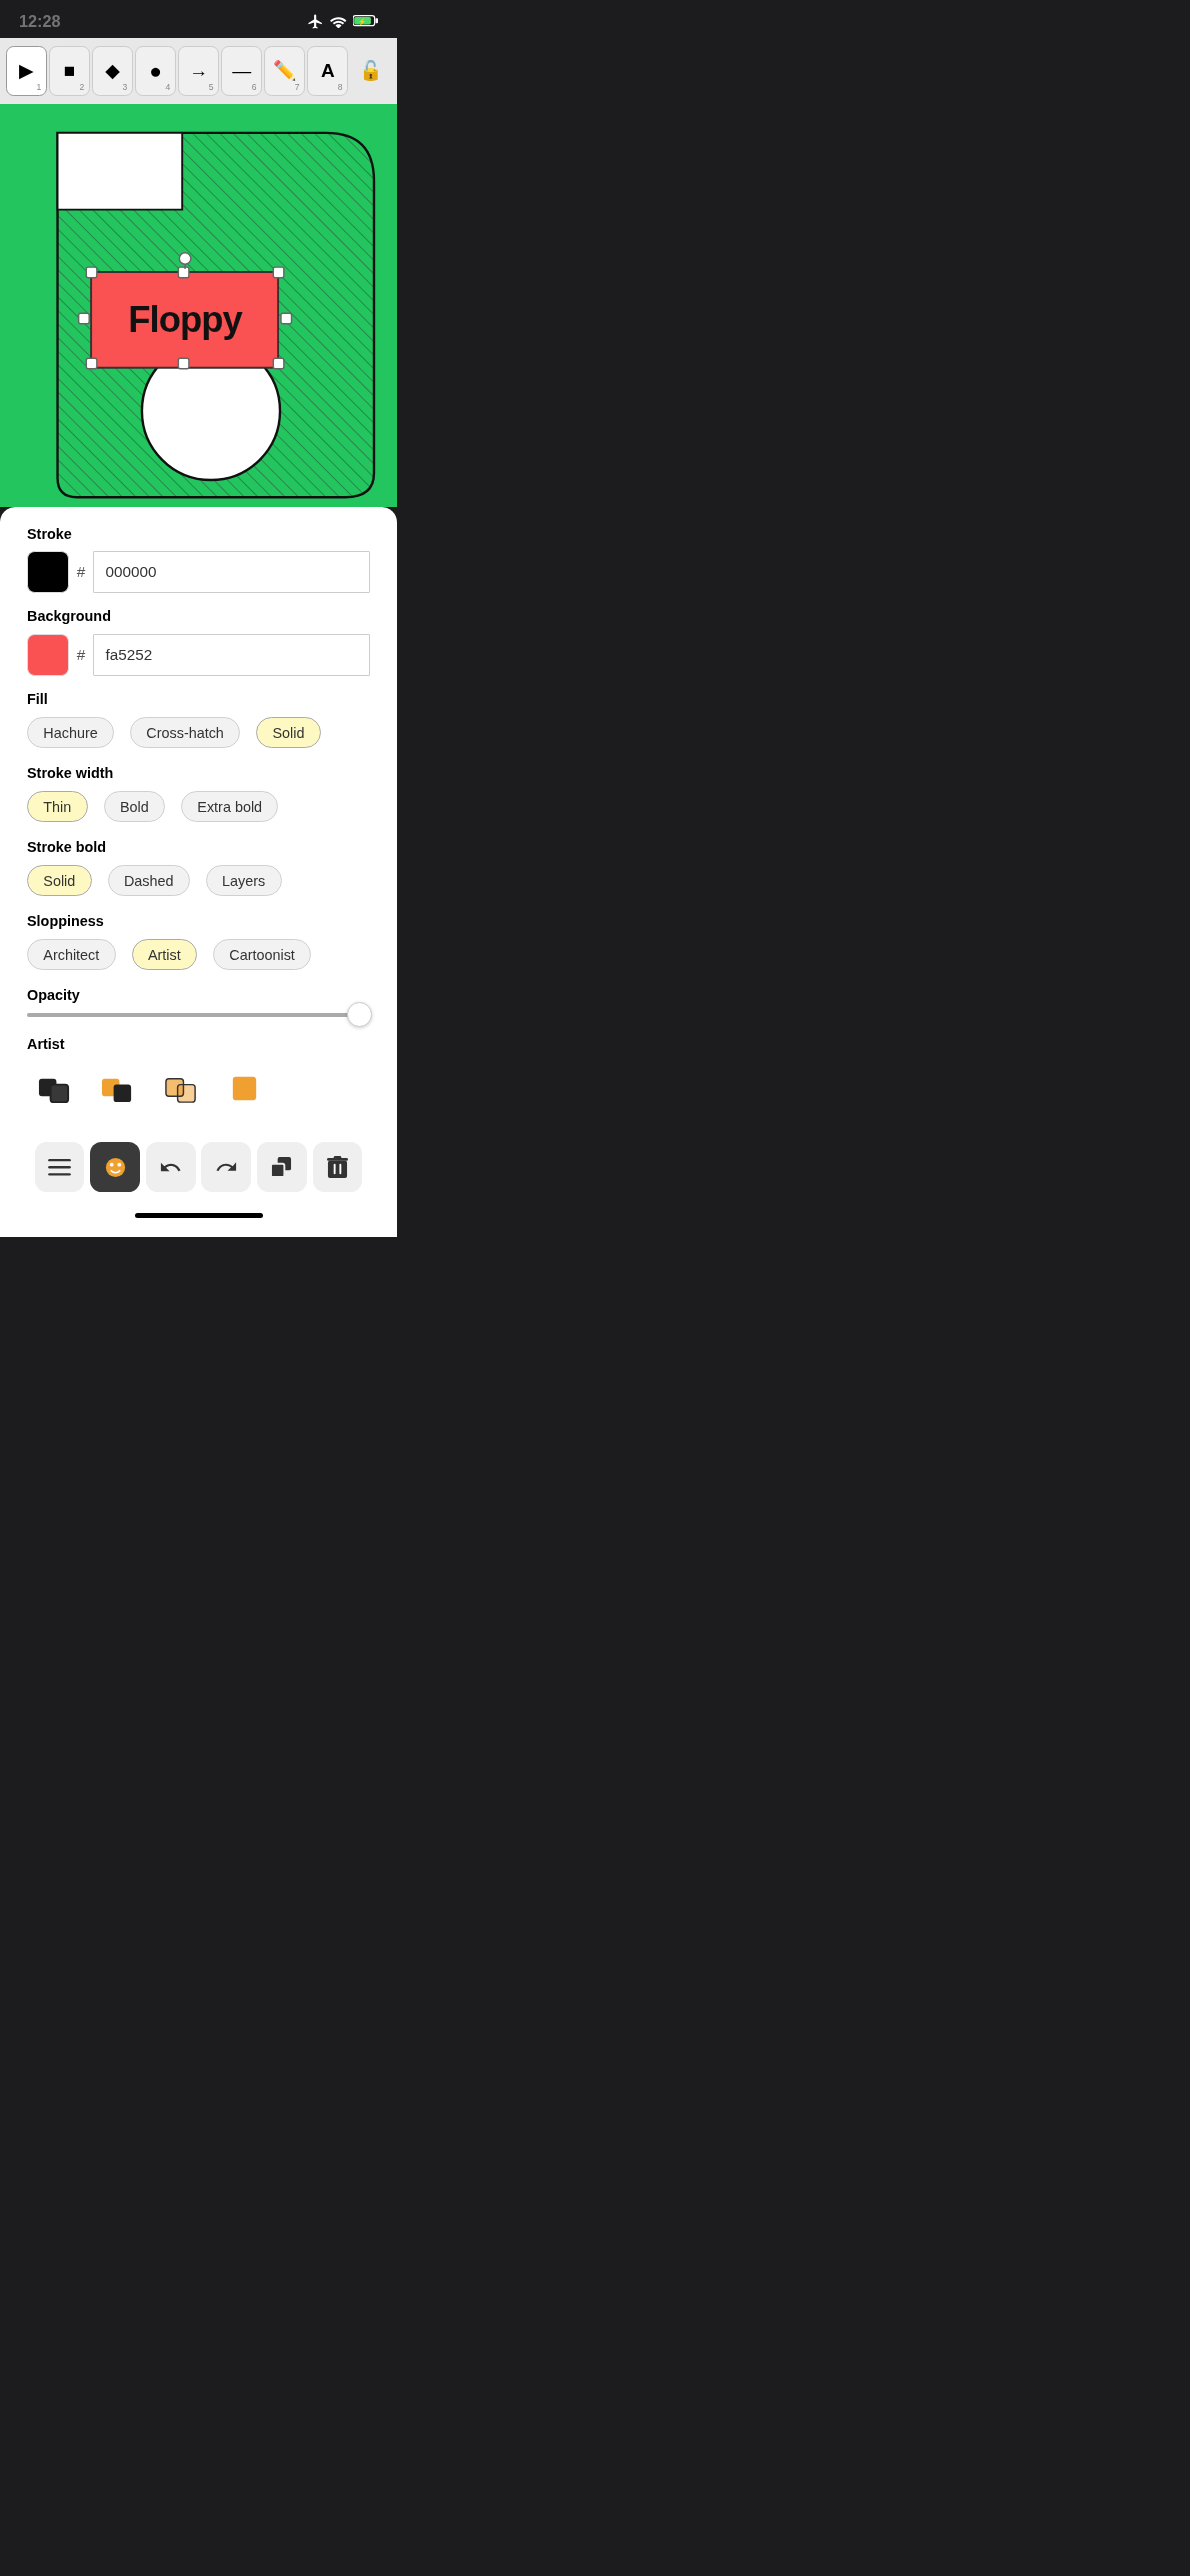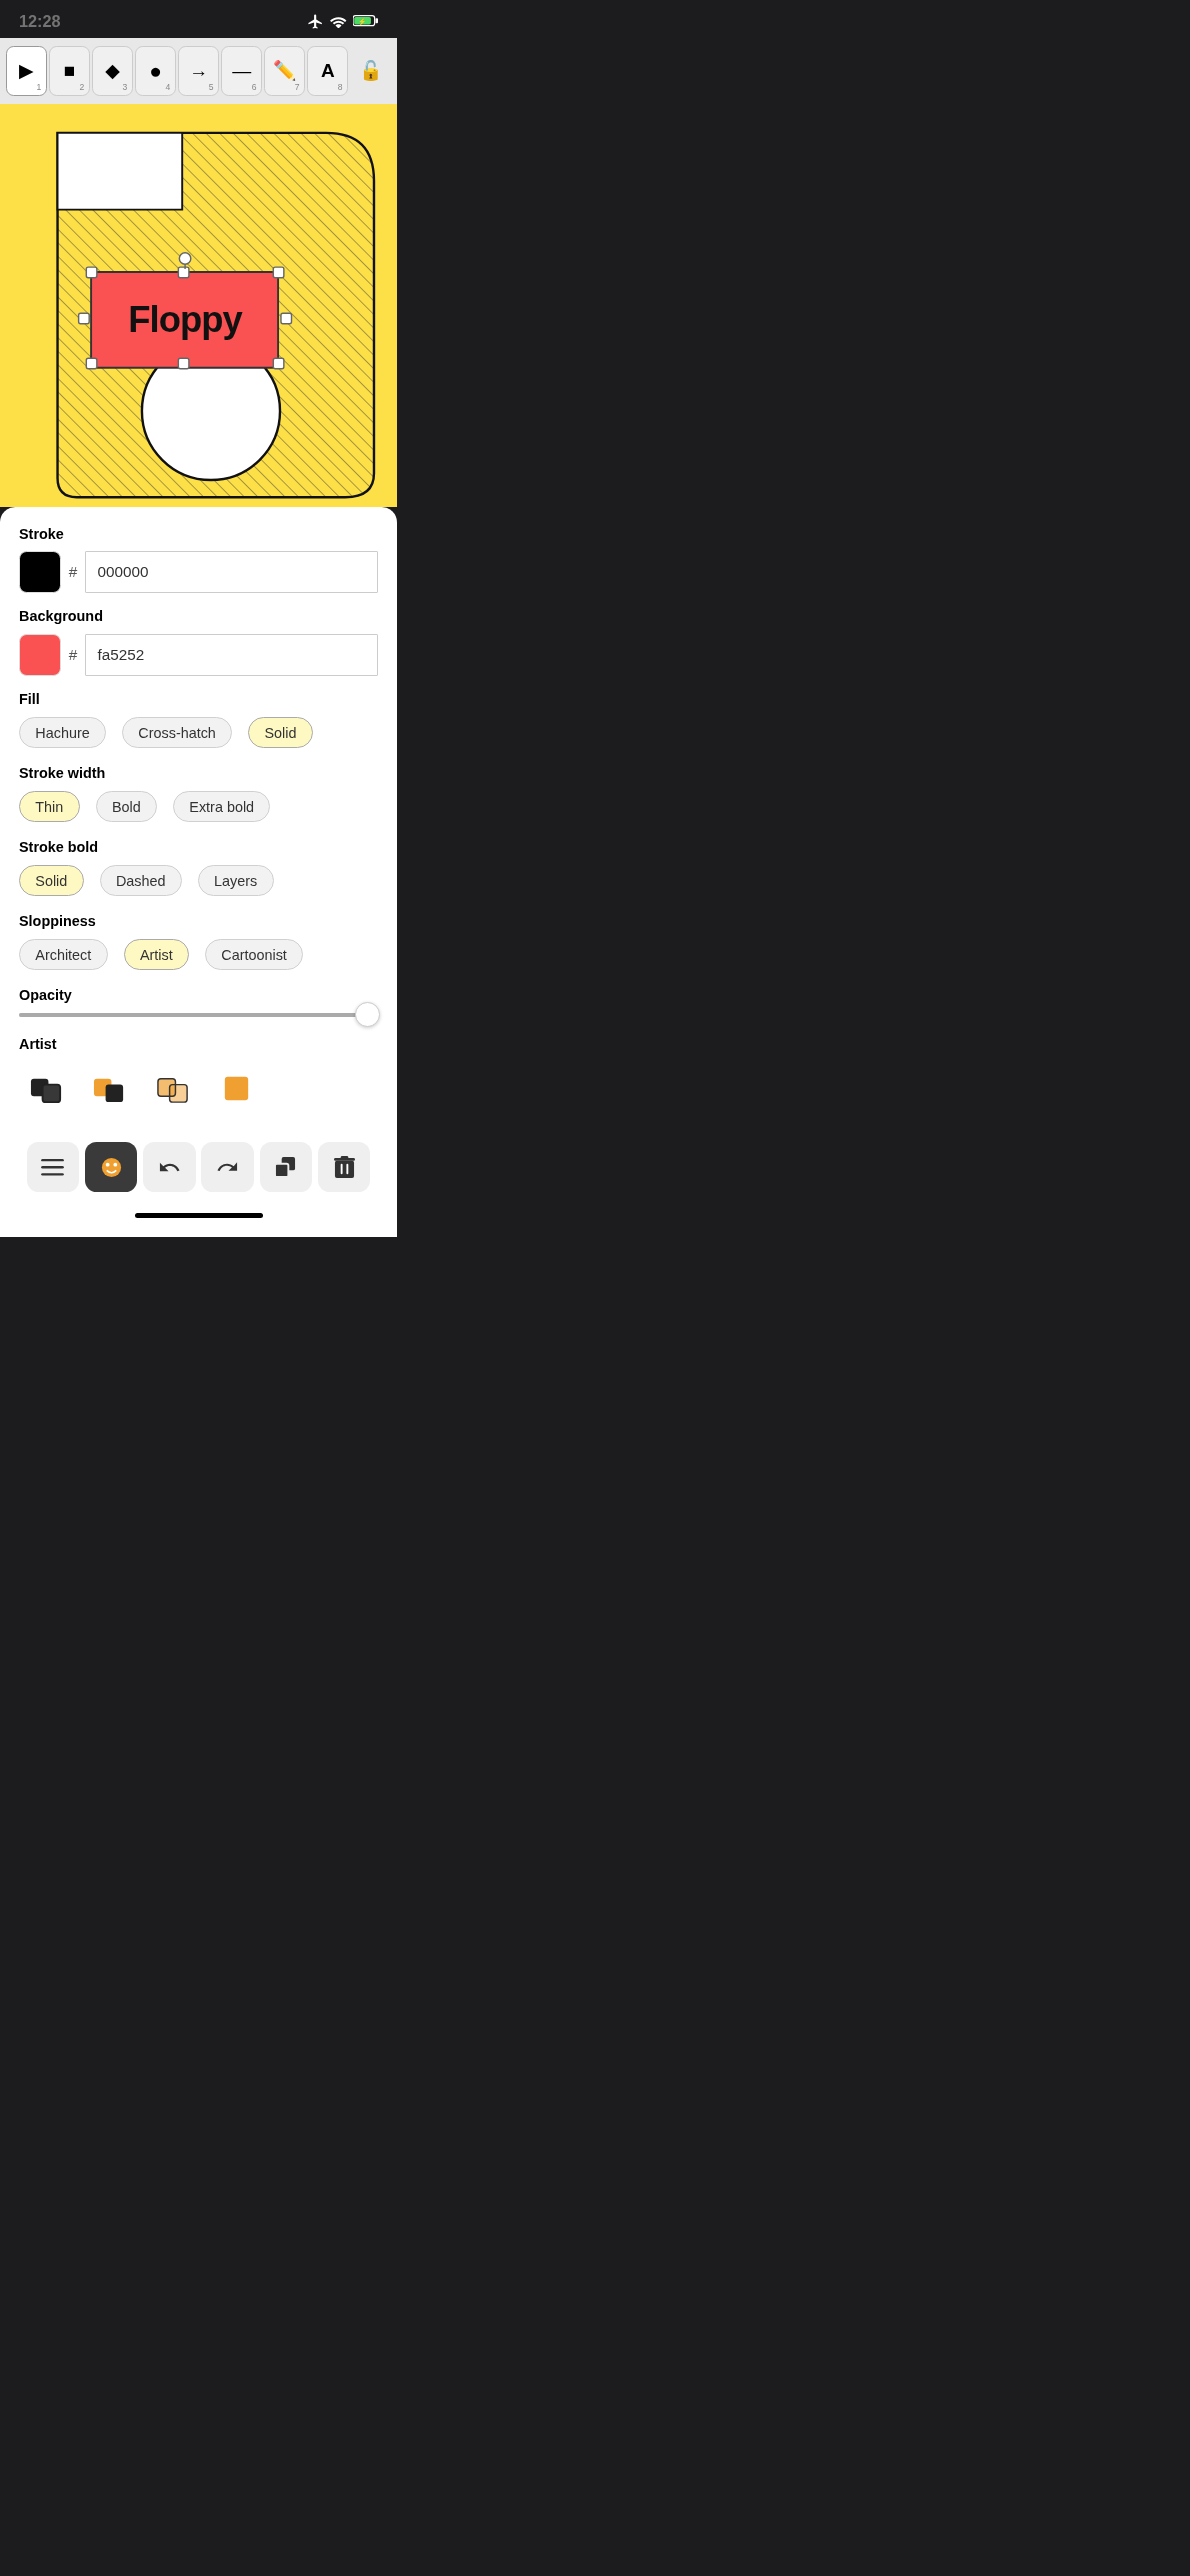--- a/index.html
+++ b/index.html
@@ -67,35 +67,35 @@
       color: #888;
     }
     .tool-lock {
       font-size: 19px;
       background: transparent;
       border: none;
     }
 
     
     .canvas-area {
-      background: #fde047;
+      background: #22c55e;
       height: 403px;
       position: relative;
       overflow: hidden;
     }
     .canvas-svg {
       width: 100%;
       height: 100%;
     }
 
     
     .panel {
       background: #fff;
       border-radius: 15.3px 15.3px 0 0;
-      padding: 19px 19px 0;
+      padding: 19px 27px 0;
     }
 
     .section-label {
       font-size: 14.4px;
       font-weight: 600;
       color: #000;
       margin-bottom: 9.6px;
     }
 
     

